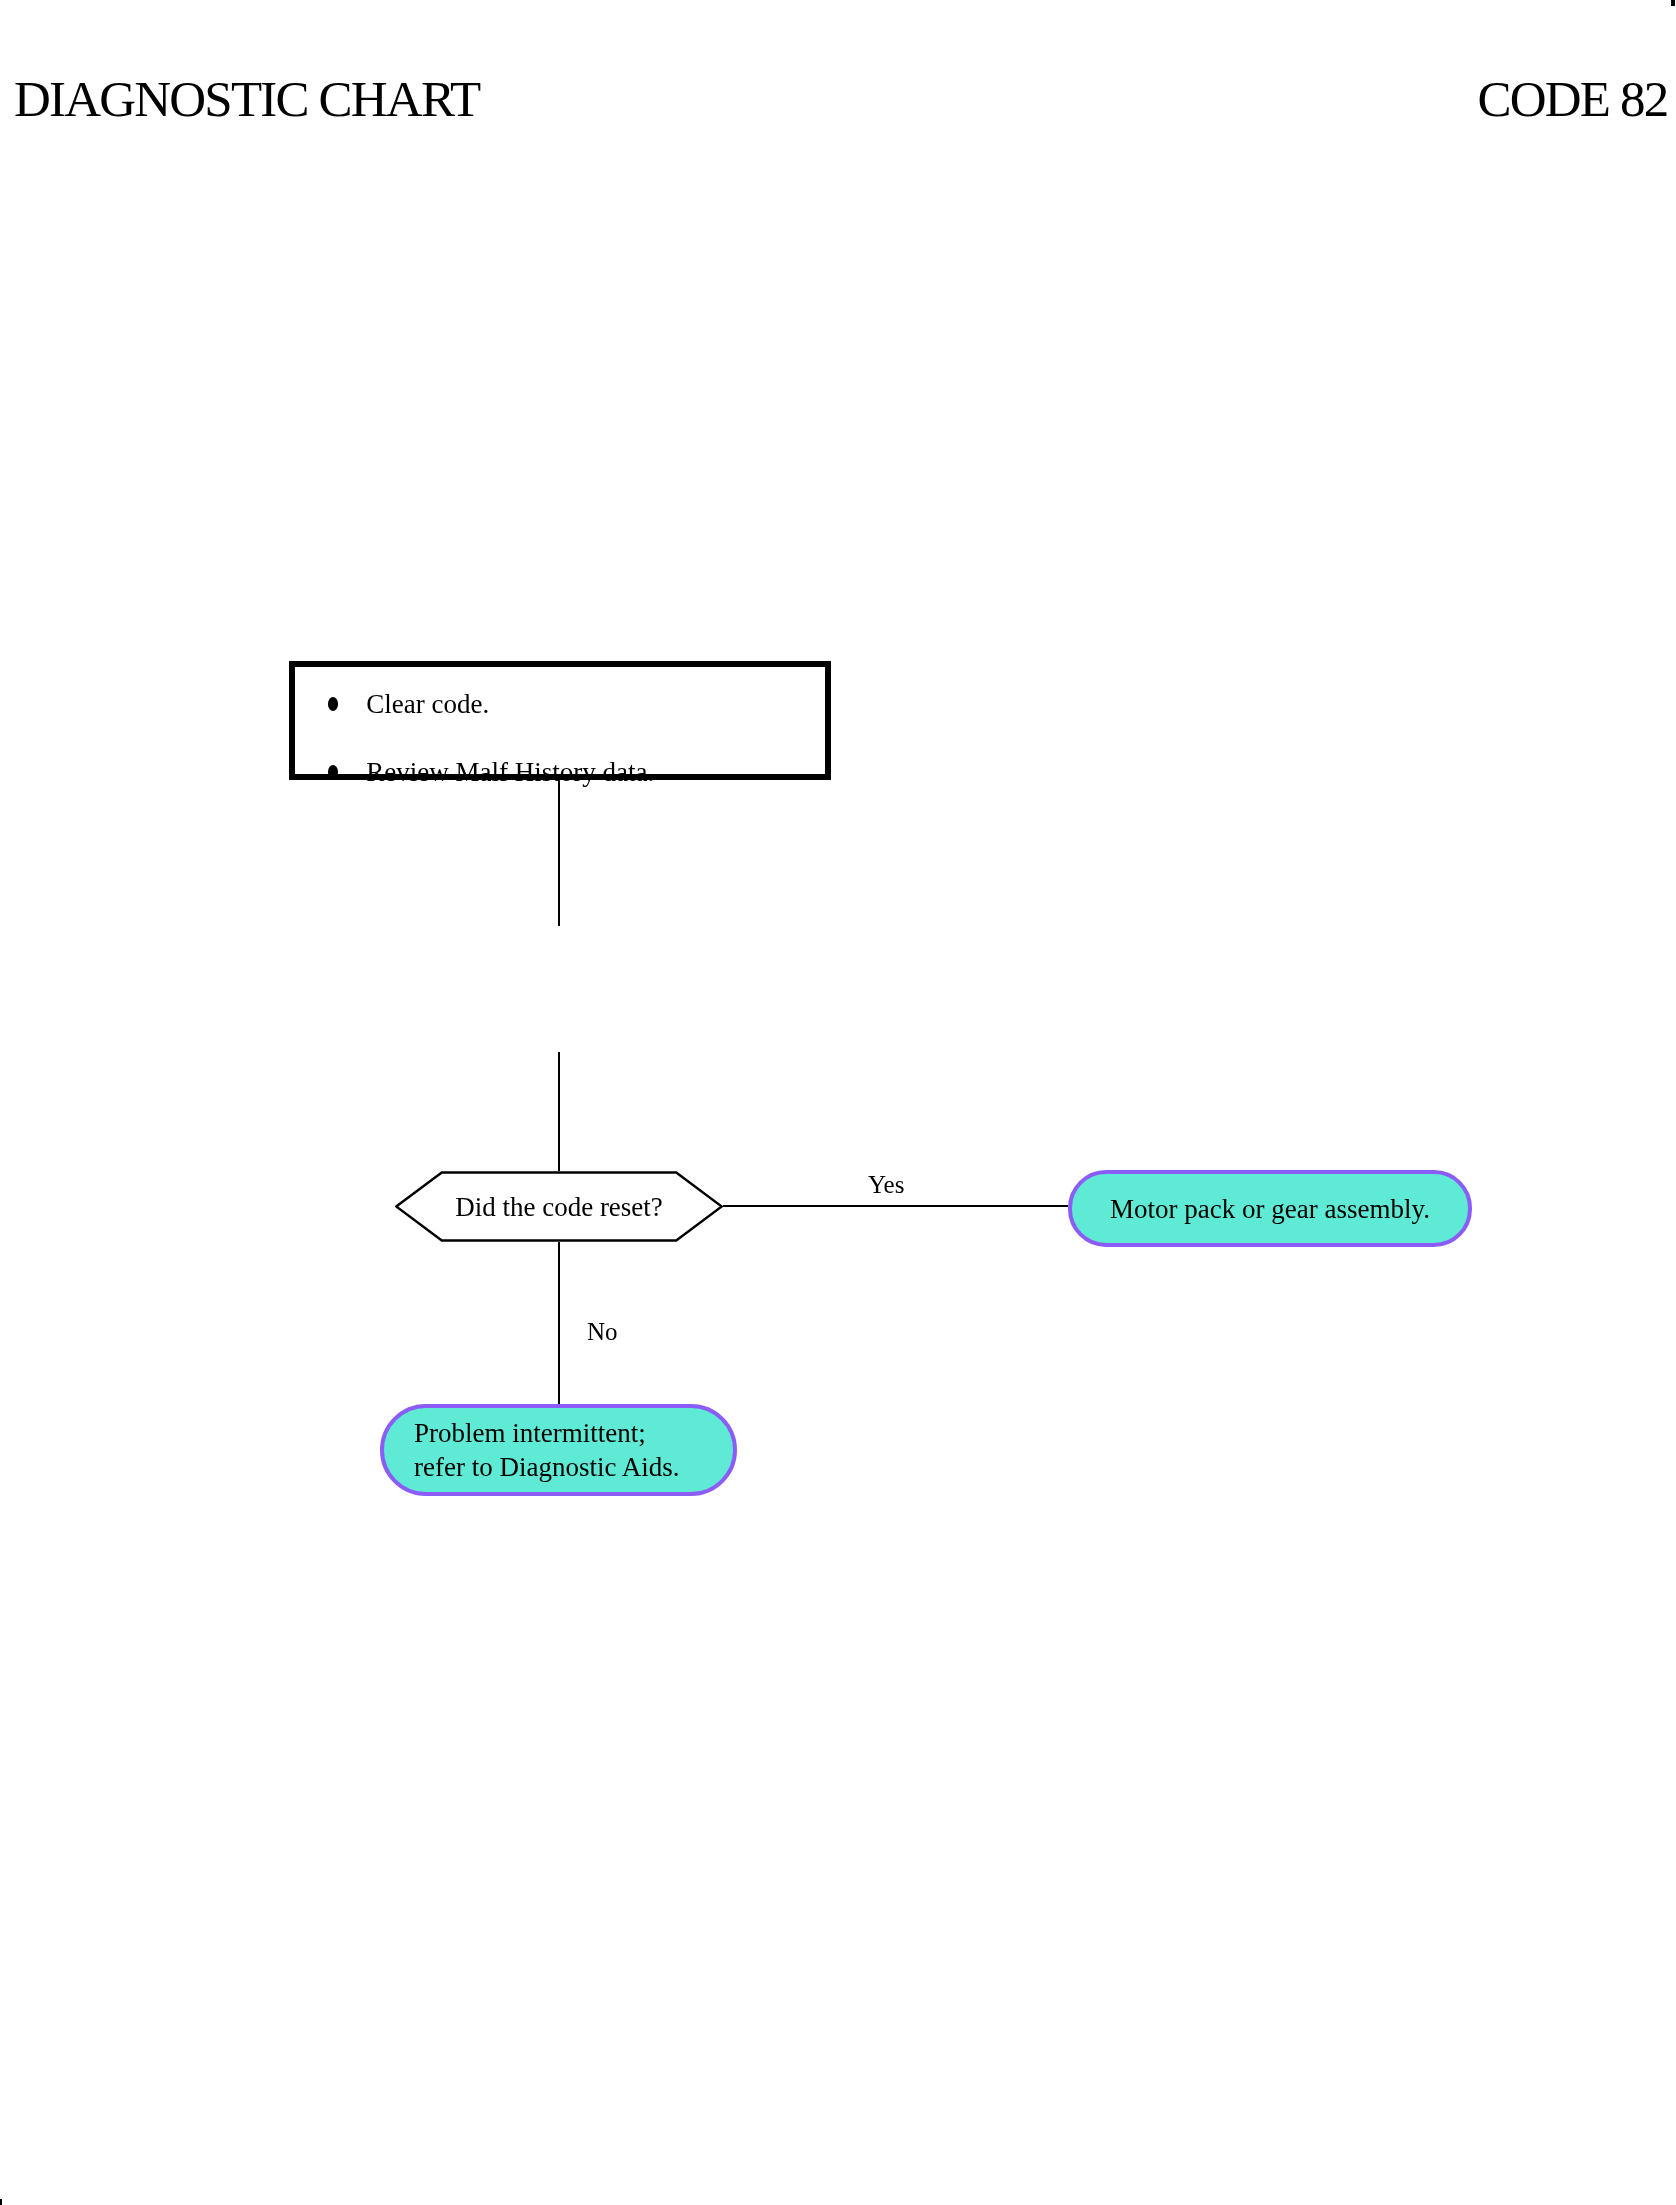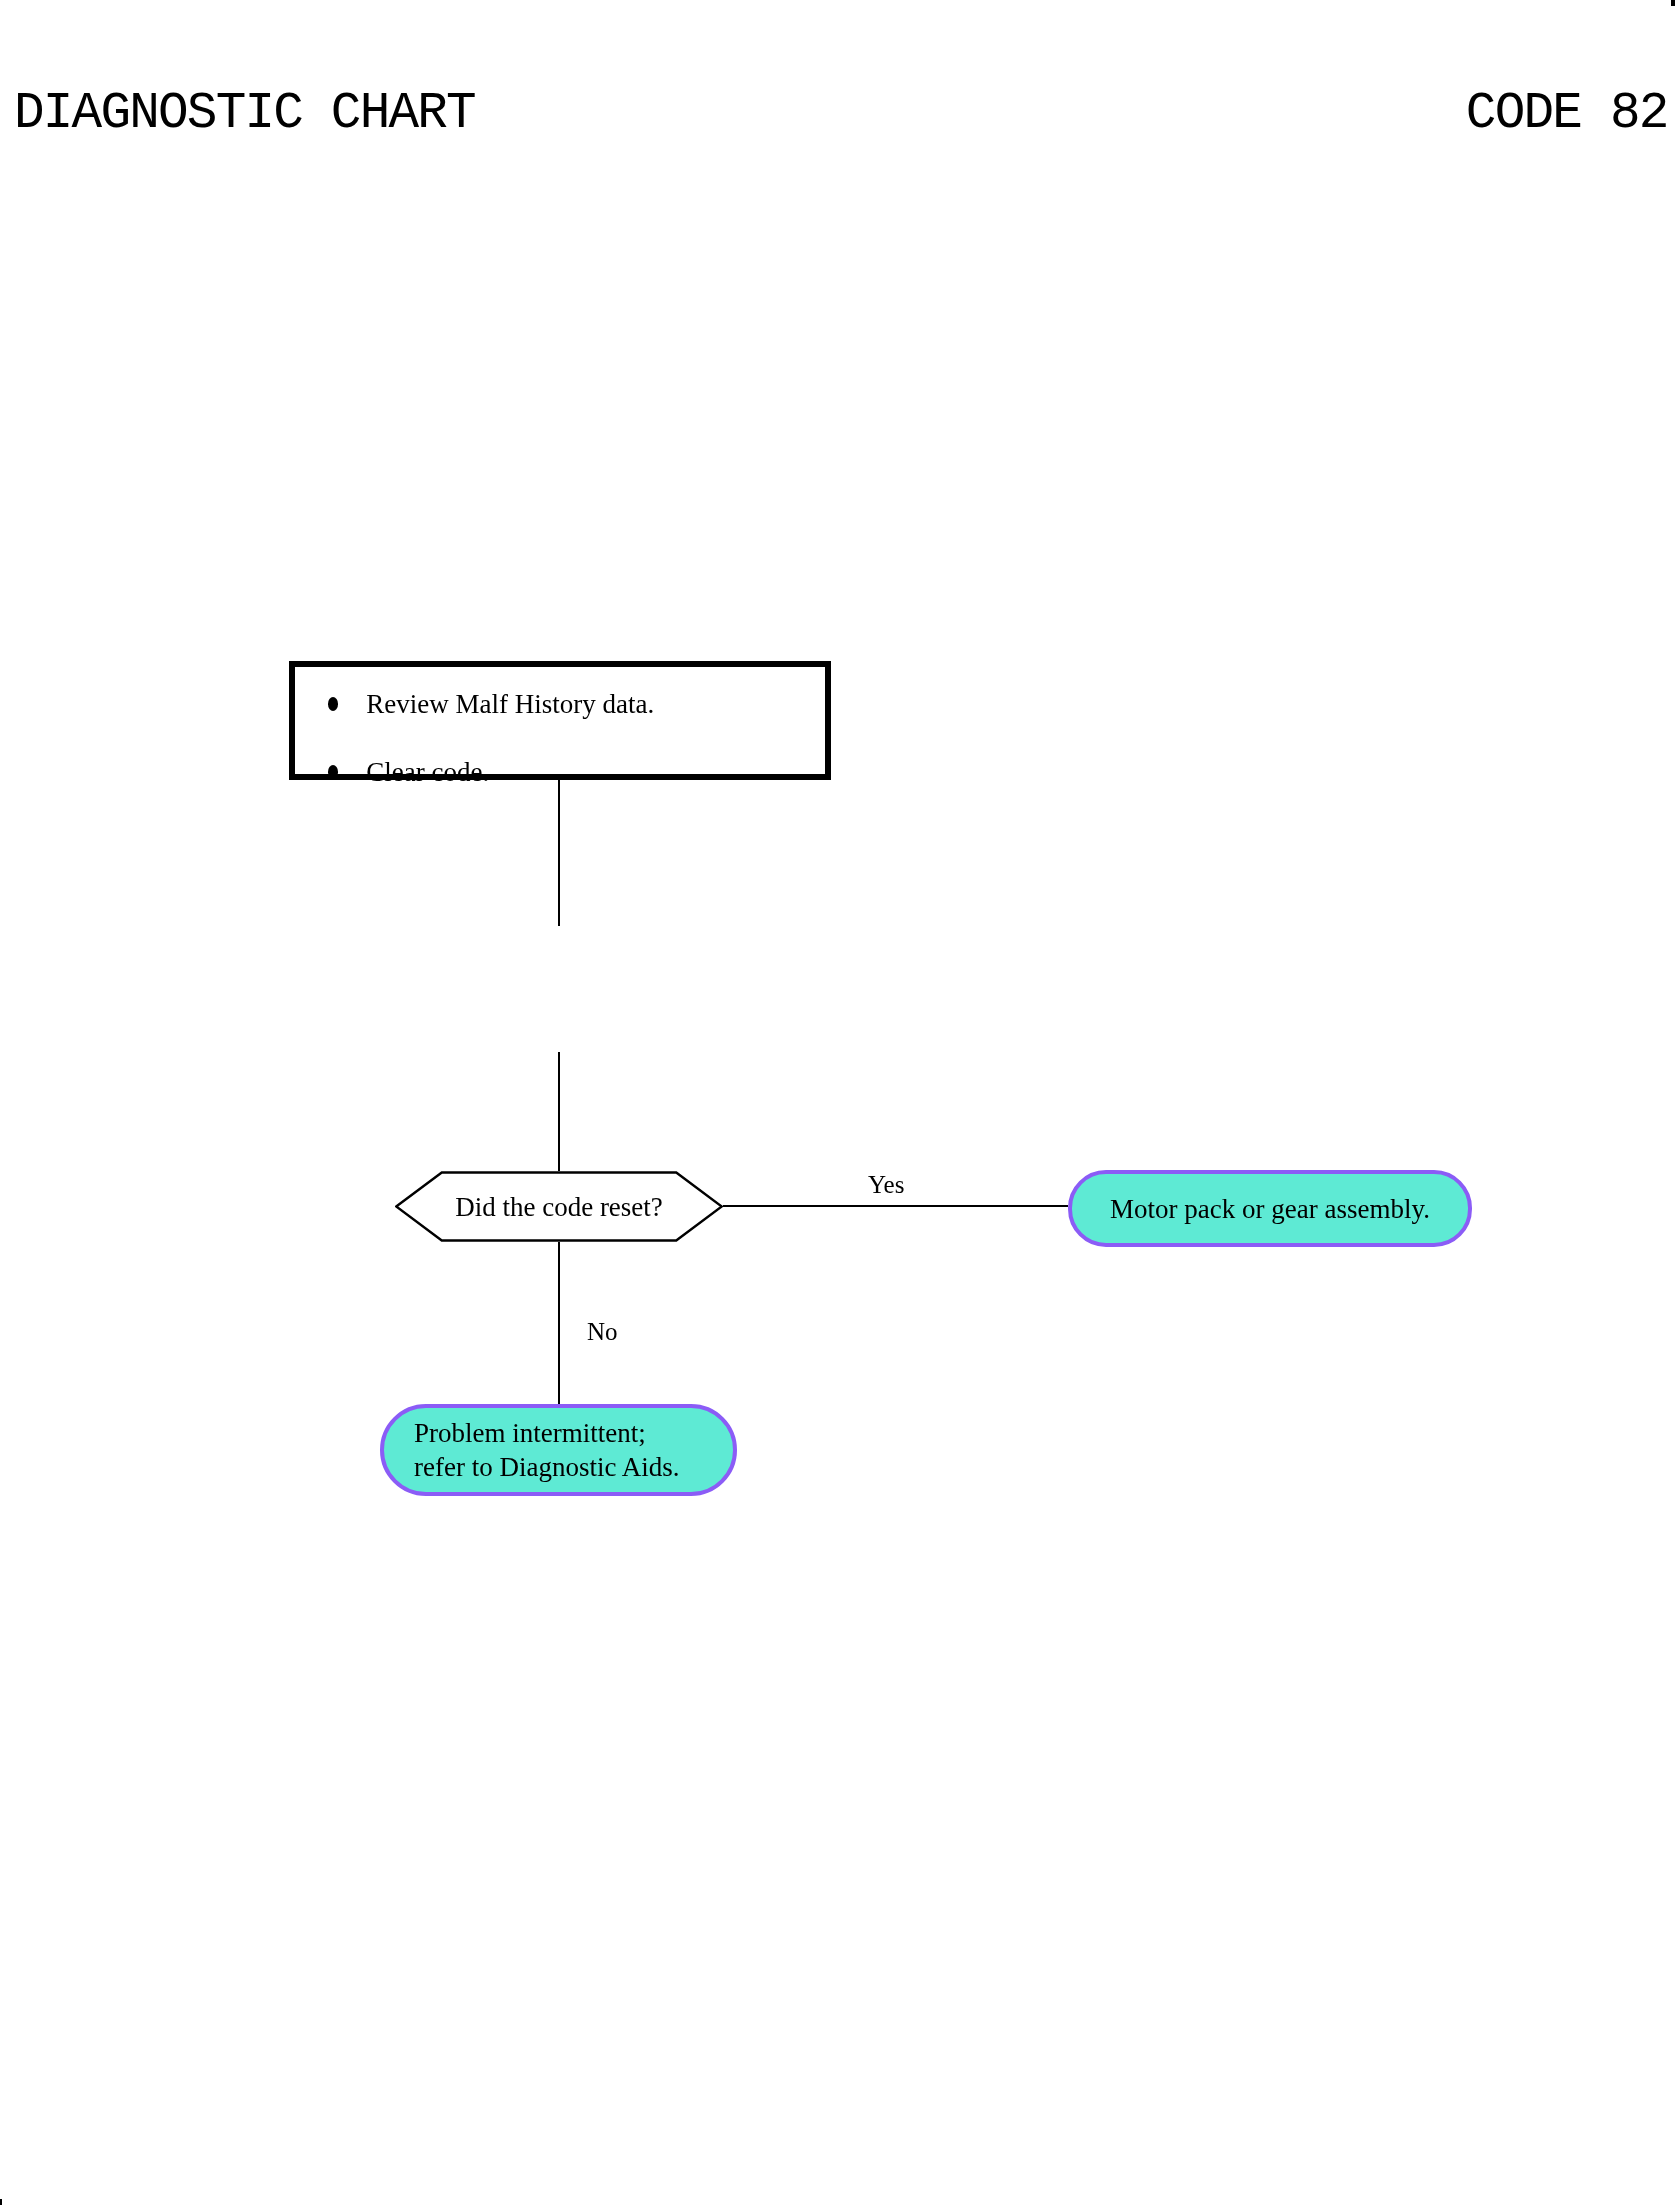--- a/index.html
+++ b/index.html
@@ -9,22 +9,22 @@
     height: 2205px;
     background: #ffffff;
     color: #000000;
     font-family: "Liberation Serif", serif;
     overflow: hidden;
   }
 
   
   .hdr {
     position: absolute;
-    top: 88px;
-    font-family: Liberation Mono, monospace;
+    top: 74px;
+    font-family: Liberation Serif, serif;
     font-size: 51px;
     letter-spacing: -1.8px;
     line-height: 1;
     white-space: nowrap;
     color: #000;
   }
   .hdr-left  { left: 14px; }
   .hdr-right { right: 8.5px; }
 
   
@@ -94,25 +94,25 @@
 <body>
 
 <div class="page">
 
   <div class="hdr hdr-left">DIAGNOSTIC CHART</div>
   <div class="hdr hdr-right">CODE 82</div>
 
   <div class="proc box-step1">
     <div class="bullet-row">
       <span class="dot"></span>
-      <span class="flow-text">Review Malf History data.</span>
+      <span class="flow-text">Clear code.</span>
     </div>
     <div class="bullet-row">
       <span class="dot"></span>
-      <span class="flow-text">Clear code.</span>
+      <span class="flow-text">Review Malf History data.</span>
     </div>
   </div>
 
   <div class="conn v1"></div>
 
 
   <div class="conn v2"></div>
 
   <div class="decision">
     <svg width="328" height="71" viewBox="0 0 540 116">

